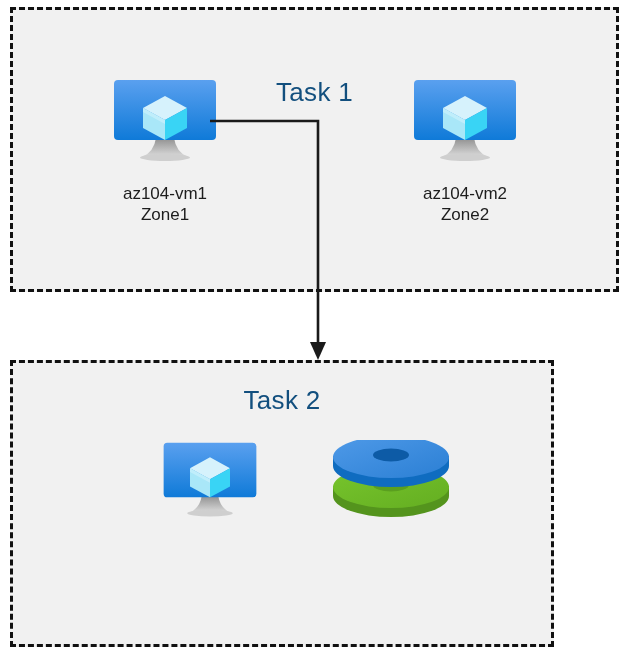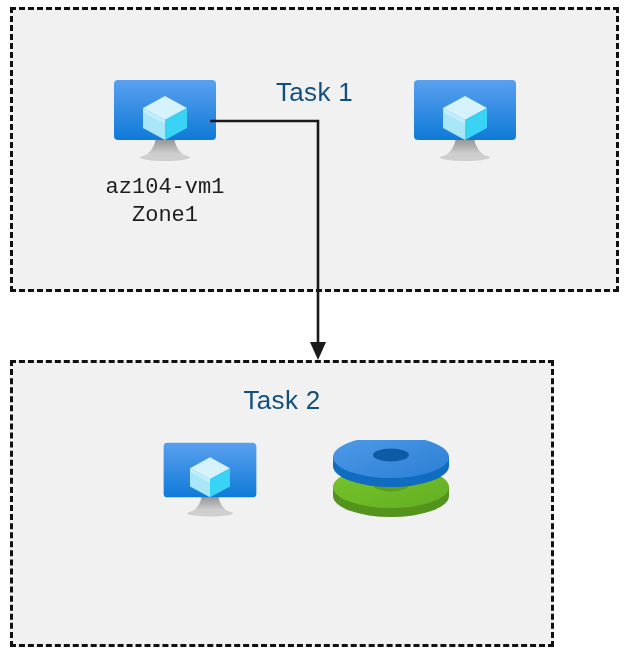--- a/index.html
+++ b/index.html
@@ -60,25 +60,25 @@
   .node {
     position: absolute;
     text-align: center;
   }
   #node-vm1 { left: 60px;  top: 78px;  width: 210px; }
   #node-vm2 { left: 360px; top: 78px;  width: 210px; }
   #node-vm3 { left: 145px; top: 440px; width: 130px; }
   #node-disk { left: 328px; top: 440px; width: 125px; }
 
   .node-label {
-    margin-top: 8px;
-    font-size: 22px;
+    margin-top: 17px;
+    font-size: 17px;
     line-height: 1.26;
     color: #1d1d1d;
-    font-family: Liberation Mono, monospace;
+    font-family: Liberation Sans, sans-serif;
     white-space: pre-line;
   }
 
   .icon-wrap {
     display: block;
     margin: 0 auto;
   }
 
   
   #connector-layer {
@@ -139,20 +139,22 @@
       <path d="M46 60 h18 q2 14 14 19 h-46 q12 -5 14 -19 z" fill="url(#vmStand2)"></path>
       <ellipse cx="55" cy="79.5" rx="25" ry="3.5" fill="#cfcfcf"></ellipse>
       <rect x="4" y="2" width="102" height="60" rx="4" ry="4" fill="url(#vmScreen2)"></rect>
       <g>
         <path d="M55 18 L77 30 L55 42 L33 30 Z" fill="#d6f2fc"></path>
         <path d="M33 30 L55 42 L55 62 L33 50 Z" fill="#a9e7f8"></path>
         <path d="M77 30 L55 42 L55 62 L77 50 Z" fill="#39d4f5"></path>
         <path d="M33 30 L55 42 L55 46 L33 34 Z" fill="#c4eefb" opacity="0.85"></path>
       </g>
     </svg>
+    <div class="node-label">az104-vm2
+Zone2</div>
   </div>
 
   <div class="task-box" id="task2-box">
     <div class="task-title" id="task2-title">Task 2</div>
 
   </div>
 
   <div class="node" id="node-vm3">
     <svg class="icon-wrap" width="100" height="82" viewBox="0 0 110 88">
       <defs>

